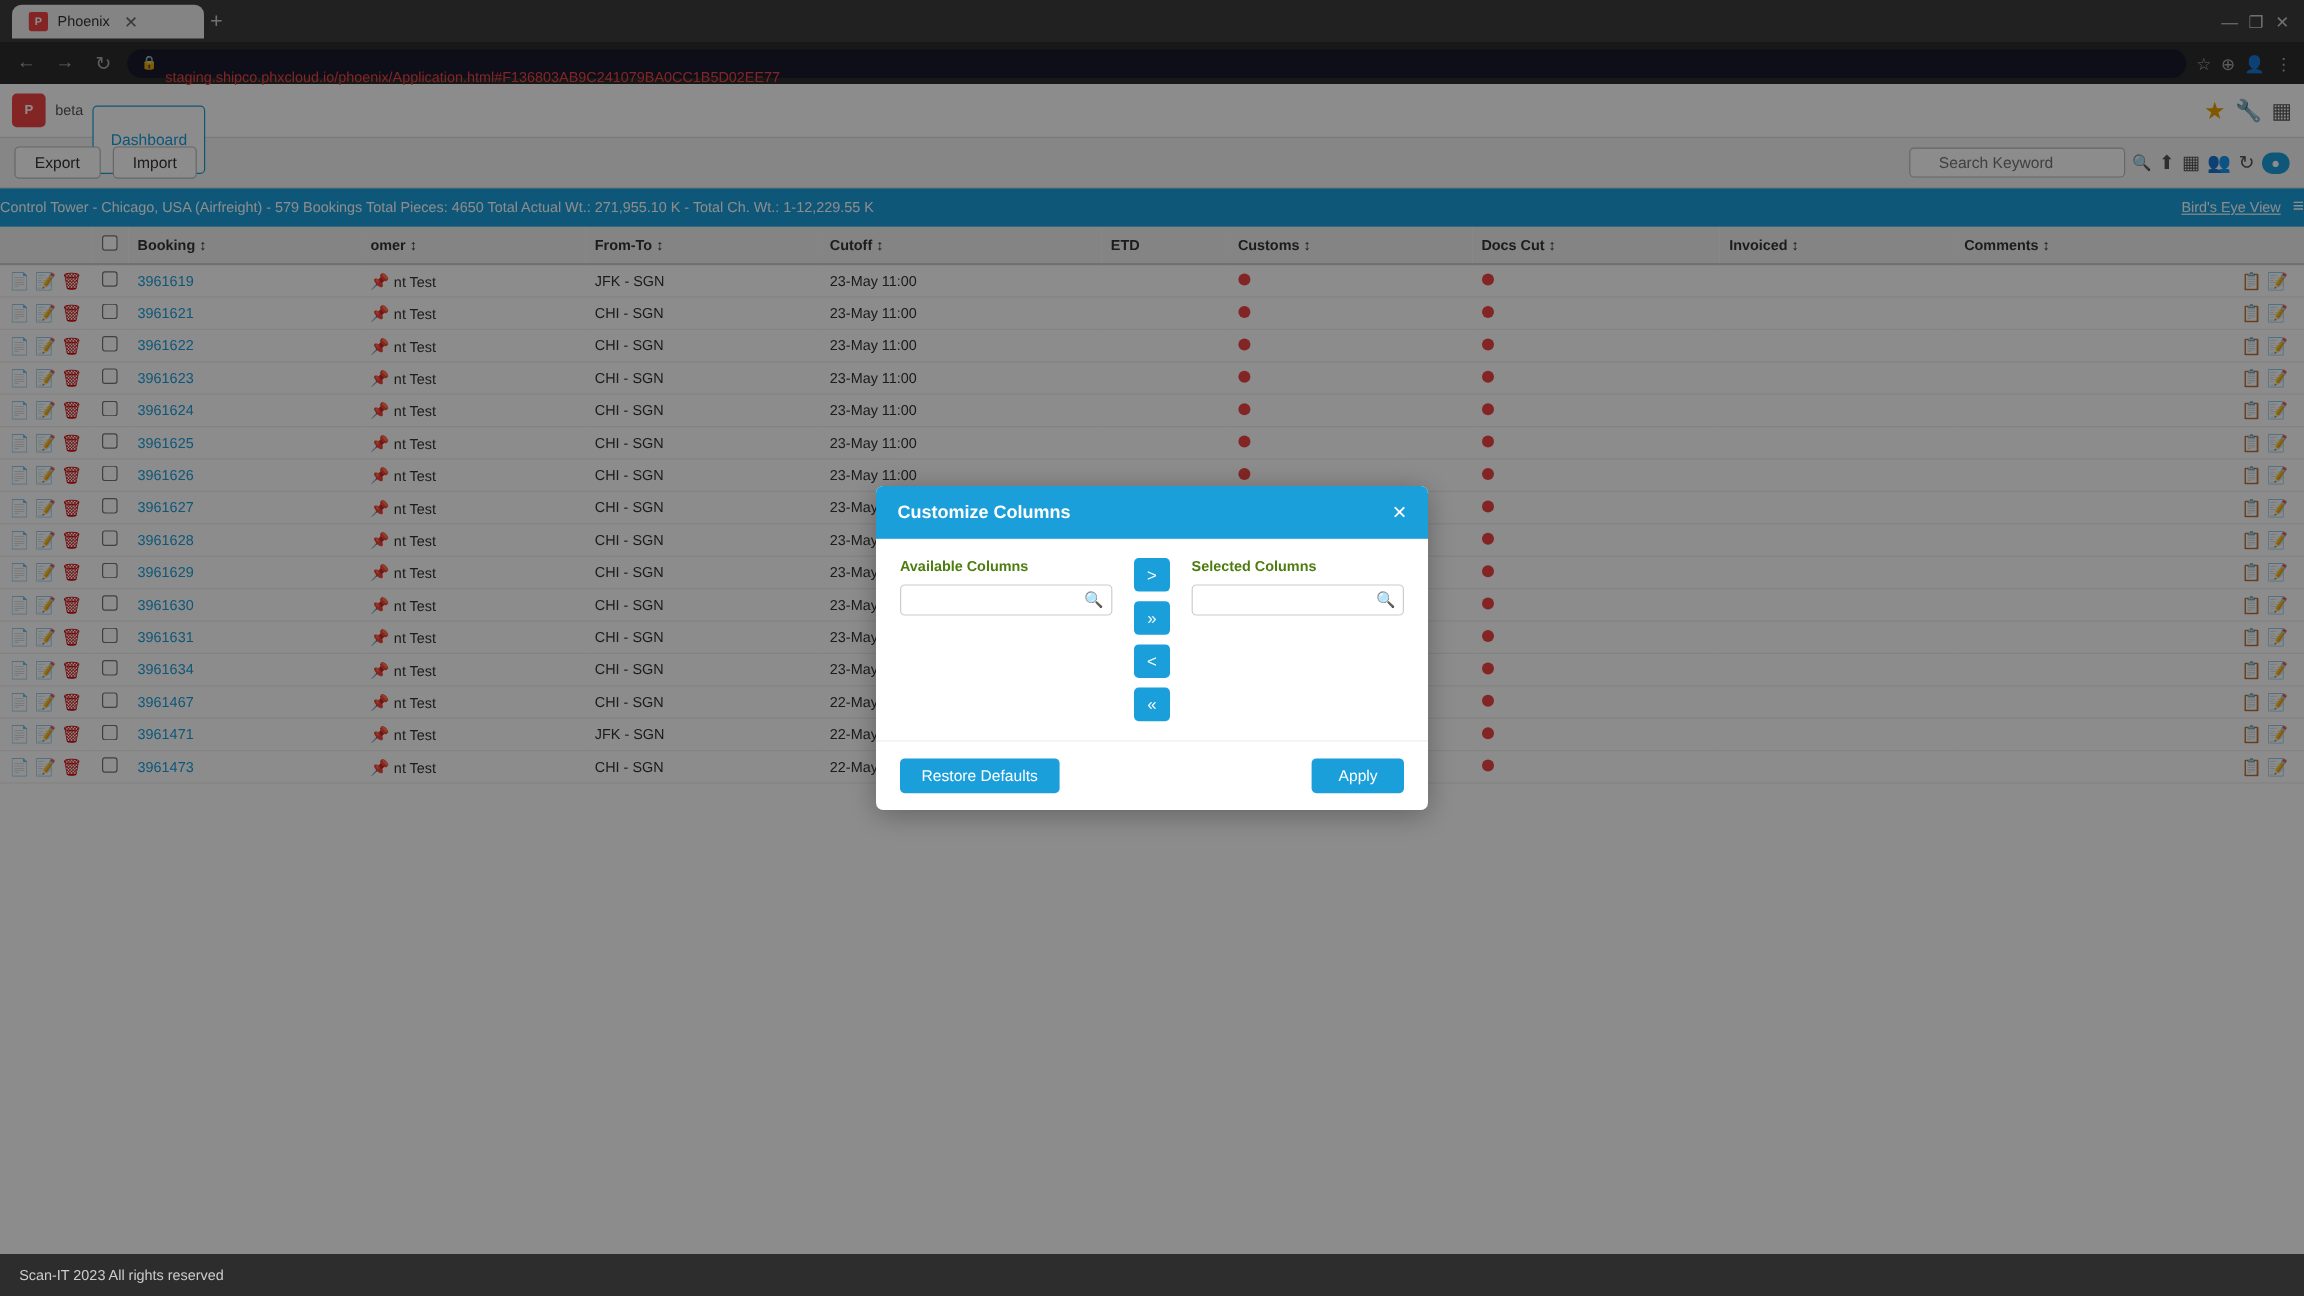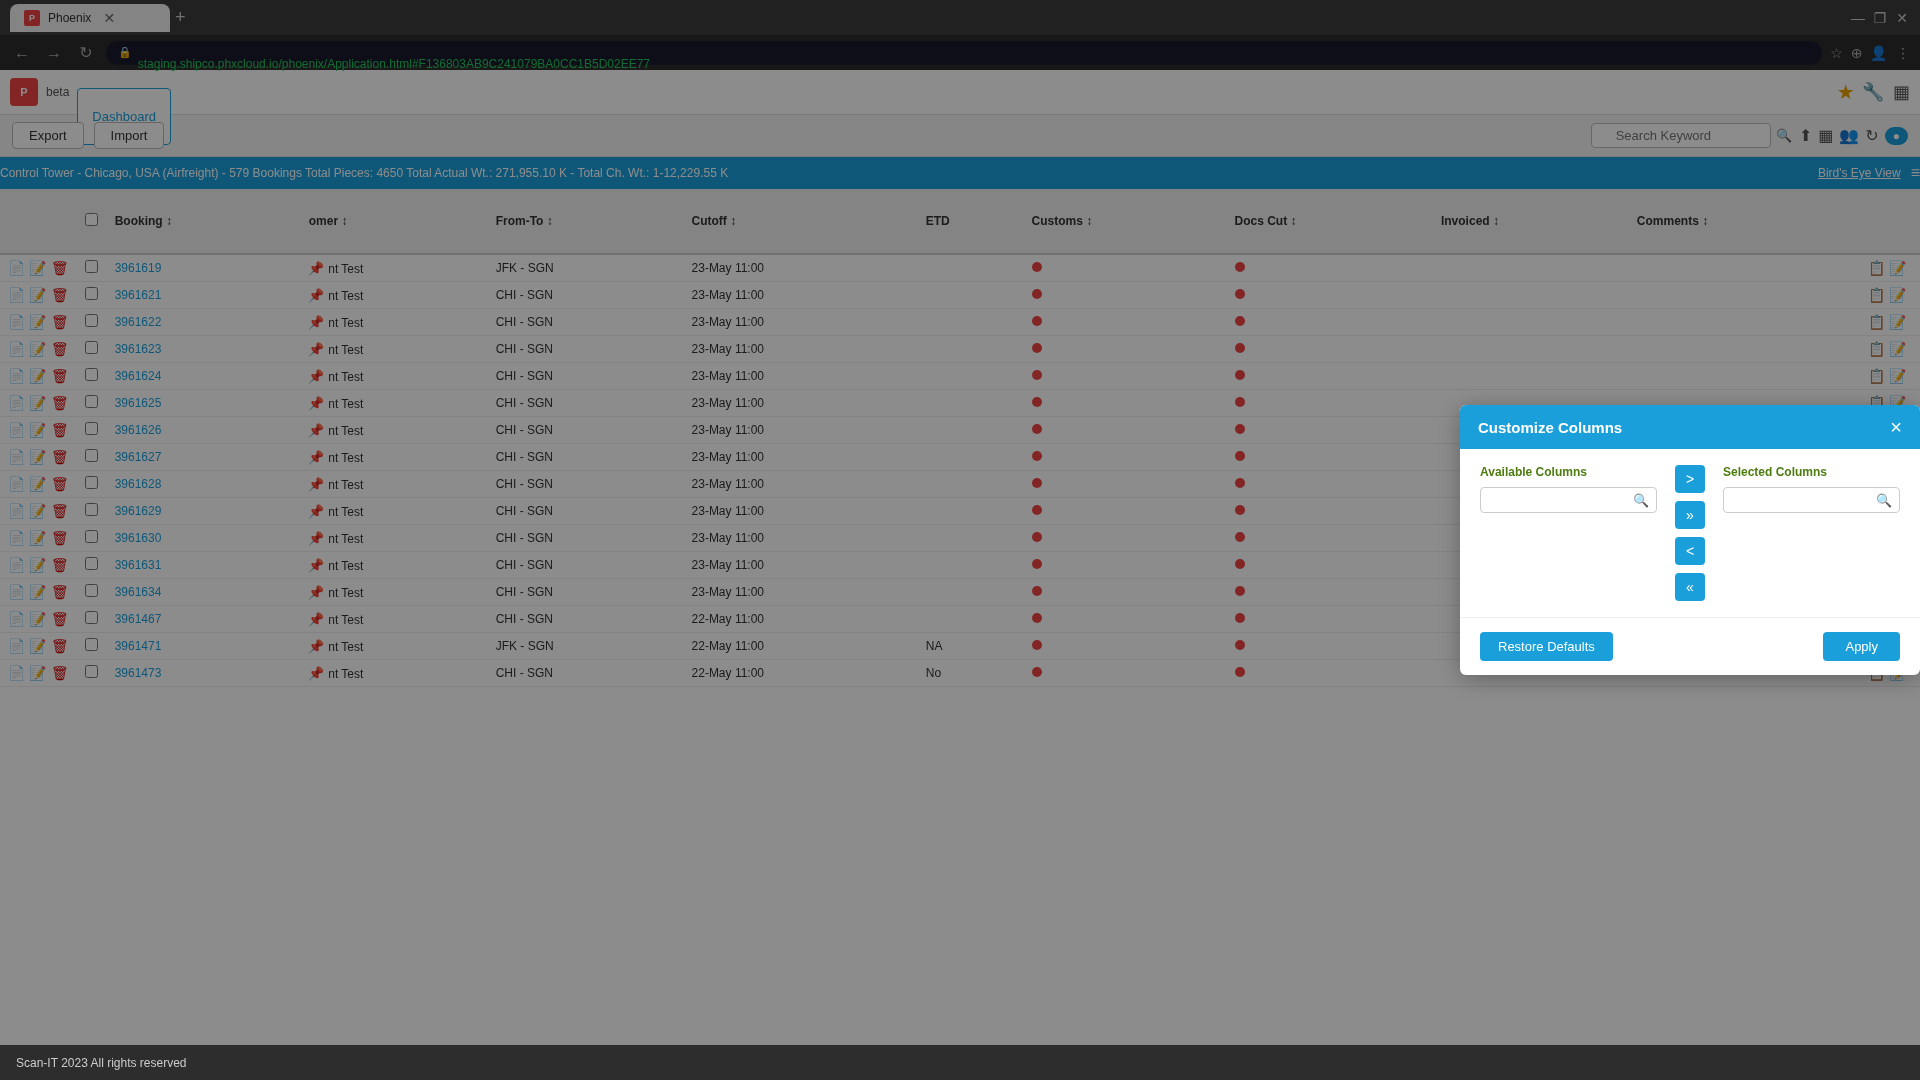--- a/index.html
+++ b/index.html
@@ -34,36 +34,36 @@
     .search-box { margin-left: auto; display: flex; align-items: center; gap: 6px; }
     .search-input { border: 1px solid #bbb; border-radius: 4px; padding: 4px 24px; font-size: 13px; width: 180px; }
 
     
     .control-tower-bar { background: #1a9fdb; color: white; height: 32px; display: flex; align-items: center; padding: 0 0; font-size: 12px; font-weight: 500; justify-content: space-between; }
     .birds-eye { color: #fff; font-size: 12px; cursor: pointer; text-decoration: underline; }
 
     
     .table-container { overflow: auto; height: calc(1080px - 70px - 45px - 42px - 32px - 35px); background: #fff; position: relative; }
     table { width: 100%; border-collapse: collapse; font-size: 12px; }
-    thead th { background: #f0f0f0; border-bottom: 2px solid #ccc; padding: 24px 8px; text-align: left; white-space: nowrap; font-weight: 600; color: #333; position: sticky; top: 0; z-index: 2; }
+    thead th { background: #f0f0f0; border-bottom: 2px solid #ccc; padding: 7px 8px; text-align: left; white-space: nowrap; font-weight: 600; color: #333; position: sticky; top: 0; z-index: 2; }
     tbody tr { border-bottom: 1px solid #eee; }
     tbody td { padding: 5px 8px; white-space: nowrap; color: #333; }
     .booking-link { color: #1a9fdb; text-decoration: none; cursor: pointer; }
     .dot-red { width: 10px; height: 10px; background: #e44; border-radius: 50%; display: inline-block; }
     .row-icons { display: flex; gap: 4px; align-items: center; }
     .row-icon { color: #555; font-size: 14px; cursor: pointer; }
     .checkbox-cell { width: 30px; }
 
     
     .status-bar { background: #2d2d2d; color: #ccc; height: 35px; display: flex; align-items: center; padding: 0 16px; font-size: 12px; justify-content: space-between; position: fixed; bottom: 0; width: 1920px; z-index: 100; }
     .status-right { display: flex; align-items: center; gap: 16px; }
     .weather-dot { width: 12px; height: 12px; background: #f90; border-radius: 50%; display: inline-block; }
 
     
-    .modal-overlay { position: fixed; top: 0; left: 0; width: 1920px; height: 1080px; background: rgba(0,0,0,0.45); z-index: 50; display: flex; align-items: center; justify-content: flex-end; }
+    .modal-overlay { position: fixed; top: 0; left: 0; width: 1920px; height: 1080px; background: rgba(0,0,0,0.45); z-index: 50; display: flex; align-items: center; justify-content: center; }
 
     
     .modal { background: #fff; border-radius: 6px; width: 460px; box-shadow: 0 4px 24px rgba(0,0,0,0.3); overflow: hidden; }
     .modal-header { background: #1a9fdb; color: white; padding: 12px 18px; display: flex; align-items: center; justify-content: space-between; }
     .modal-title { font-size: 15px; font-weight: 600; }
     .modal-close { color: white; font-size: 20px; cursor: pointer; background: none; border: none; line-height: 1; }
     .modal-body { padding: 16px 20px; }
     .columns-row { display: flex; gap: 14px; }
     .column-panel { flex: 1; }
     .column-panel-title { font-size: 12px; color: #4d7c0f; font-weight: 600; margin-bottom: 8px; }
@@ -102,21 +102,21 @@
       <span class="win-btn">❐</span>
       <span class="win-btn">✕</span>
     </div>
   </div>
   <div class="address-bar">
     <button class="nav-btn">←</button>
     <button class="nav-btn">→</button>
     <button class="nav-btn">↻</button>
     <div class="address-input">
       <span style="color:#888;font-size:11px;margin-right:6px;">🔒</span>
-      <span style="font-size:12px;color:#22c55e;margin-top:23px;">staging.shipco.phxcloud.io/phoenix/Application.html#F136803AB9C241079BA0CC1B5D02EE77</span>
+      <span style="font-size:12px;color:#ef4444;margin-top:23px;">staging.shipco.phxcloud.io/phoenix/Application.html#F136803AB9C241079BA0CC1B5D02EE77</span>
     </div>
     <div class="address-icons">
       <span class="addr-icon">☆</span>
       <span class="addr-icon">⊕</span>
       <span class="addr-icon">👤</span>
       <span class="addr-icon">⋮</span>
     </div>
   </div>
 </div>
 

